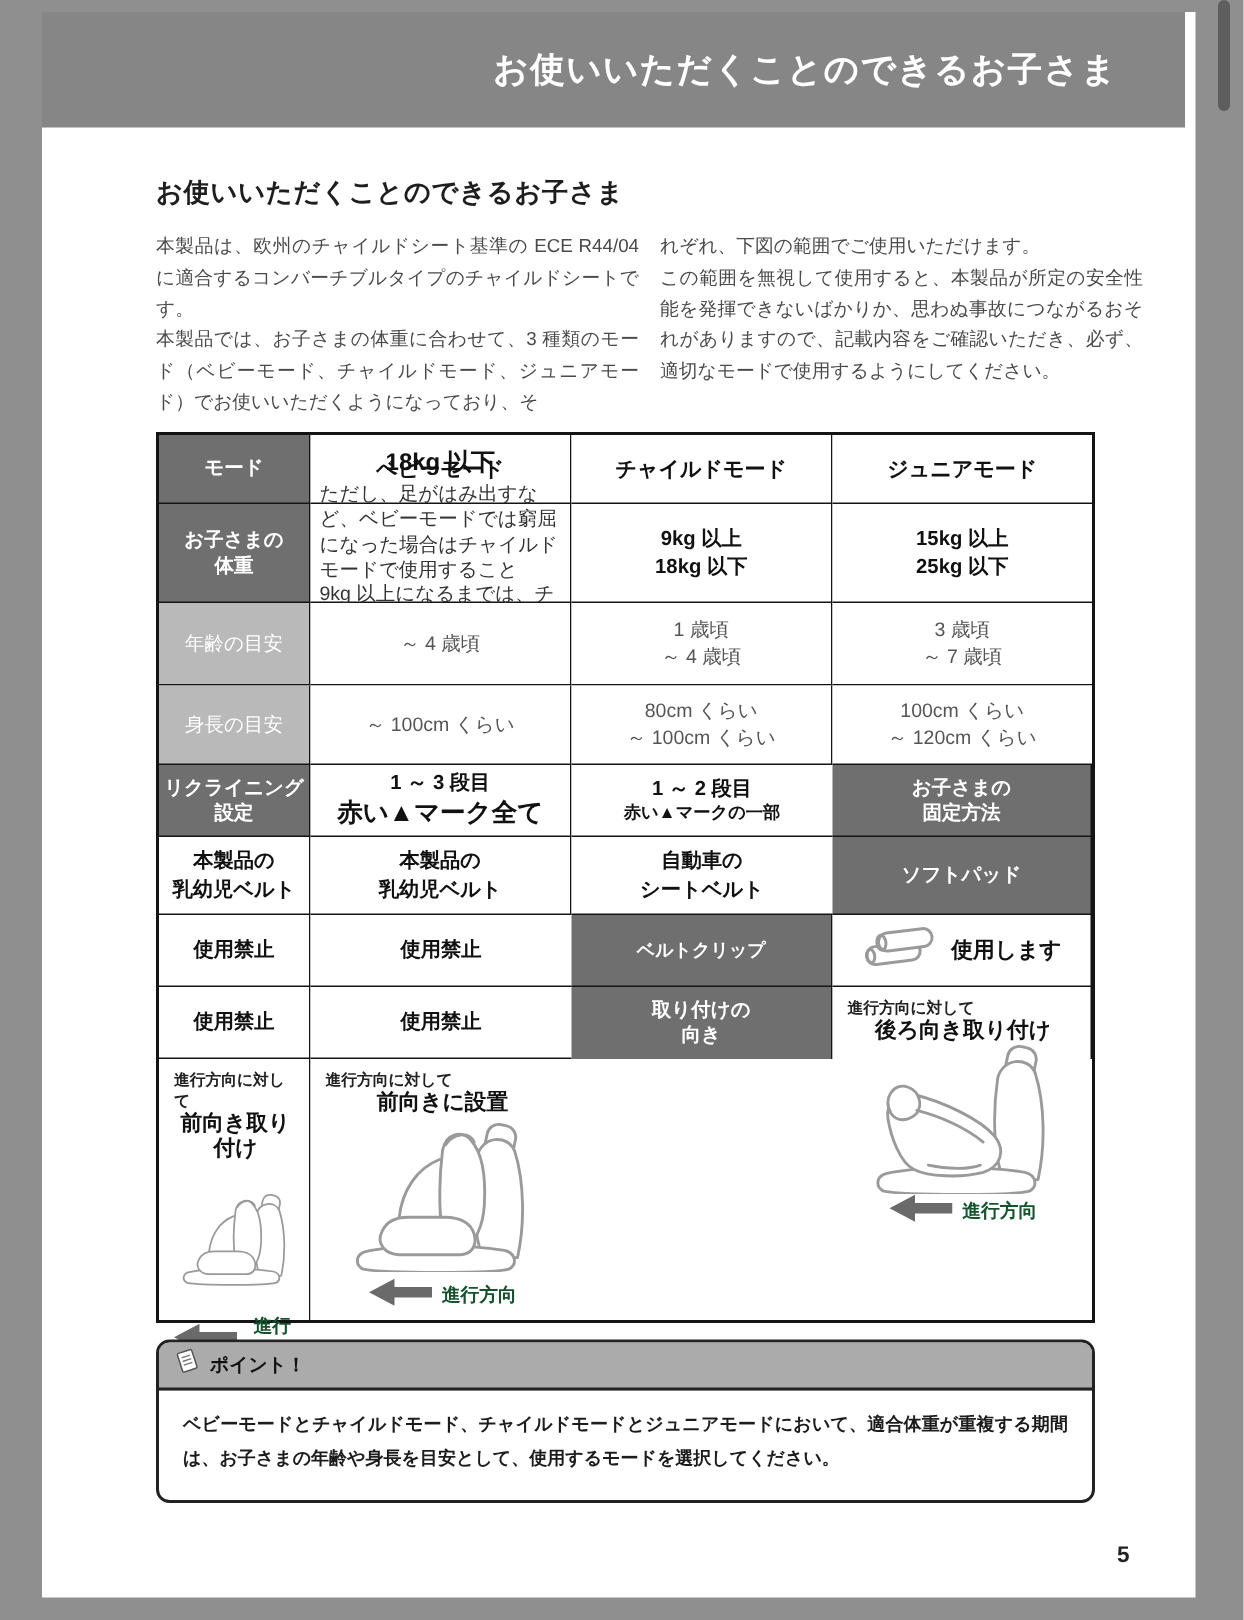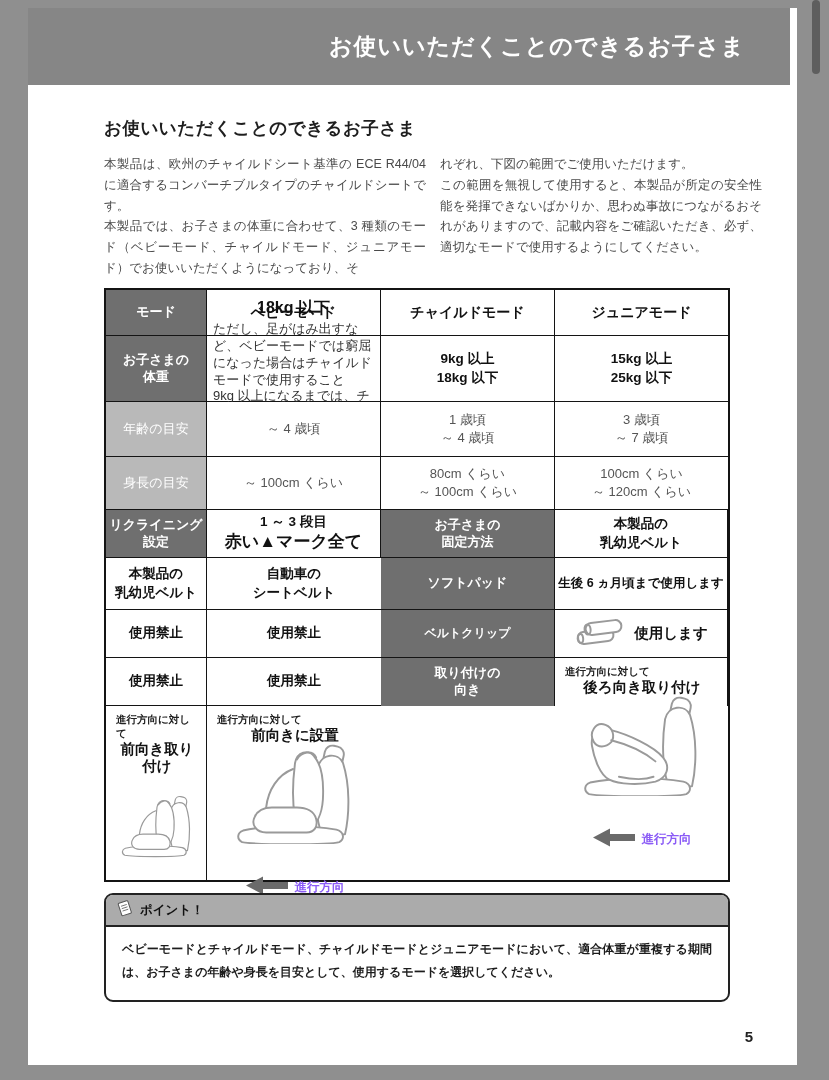--- a/index.html
+++ b/index.html
@@ -56,21 +56,21 @@
   .wmain { font-size:16px; font-weight:bold; color:#111; }
   .wnote { font-size:13px; color:#333; text-align:left; line-height:1.3; padding:2px 5px 0 6px; }
   .padcell { font-size:12.5px; font-weight:bold; color:#111; }
   .clipcell { flex-direction:row; gap:8px; }
   .clipcell .cliptxt { font-size:14.5px; font-weight:bold; color:#111; }
   .dircell { justify-content:flex-start; align-items:stretch; padding:7px 8px 6px 10px; }
   .dir-pre { font-size:10.5px; font-weight:bold; color:#222; text-align:left; }
   .dir-main { font-size:14.5px; font-weight:bold; color:#111; text-align:center; line-height:1.2; }
   .seatbox { flex:1; display:flex; align-items:center; justify-content:center; }
   .dir-arrow { display:flex; align-items:center; justify-content:center; gap:7px; }
-  .dir-arrow span { font-size:12.5px; font-weight:bold; color:#8b5cf6;margin-top:32px; }
+  .dir-arrow span { font-size:12.5px; font-weight:bold; color:#14532d; }
   
   .pointbox {
     position:absolute; left:76px; top:885px; width:626px;
     border:2px solid #222; border-radius:9px; background:#fff; overflow:hidden;
   }
   .point-head {
     background:#ababab; border-bottom:2px solid #222;
     display:flex; align-items:center; gap:7px; padding:4px 10px; height:32px;
   }
   .point-title { font-size:12.5px; font-weight:bold; color:#111; }
@@ -157,40 +157,43 @@
     </div>
 
     <div class="c lbl">
       <div>リクライニング</div>
       <div>設定</div>
     </div>
     <div class="c v">
       <div>1 ～ 3 段目</div>
       <div style="font-size:17px">赤い▲マーク全て</div>
     </div>
+    <div class="c v last-col">
+      <div>1 ～ 2 段目</div>
+      <div style="font-size:11.5px">赤い▲マークの一部</div>
+    </div>
 
     <div class="c lbl">
       <div>お子さまの</div>
       <div>固定方法</div>
     </div>
     <div class="c v">
       <div>本製品の</div>
       <div>乳幼児ベルト</div>
     </div>
     <div class="c v">
       <div>本製品の</div>
       <div>乳幼児ベルト</div>
     </div>
     <div class="c v last-col">
       <div>自動車の</div>
       <div>シートベルト</div>
     </div>
 
     <div class="c lbl">ソフトパッド</div>
-    <div class="c padcell">生後 6 ヵ月頃まで使用します</div>
     <div class="c v">使用禁止</div>
     <div class="c v last-col">使用禁止</div>
 
     <div class="c lbl" style="font-size:12px">ベルトクリップ</div>
     <div class="c clipcell">
       <span>
         <svg width="52" height="28" viewBox="0 0 52 28">
           <g transform="rotate(-7 26 14)">
             <rect class="lnf" x="3" y="12" width="36" height="12" rx="6"></rect>
             <rect class="lnf" x="12" y="4" width="36" height="12" rx="6"></rect>

